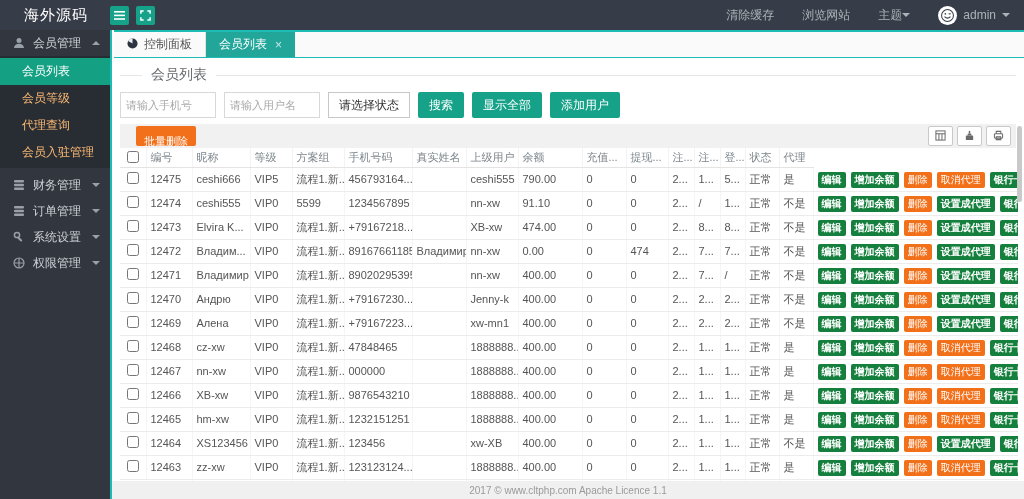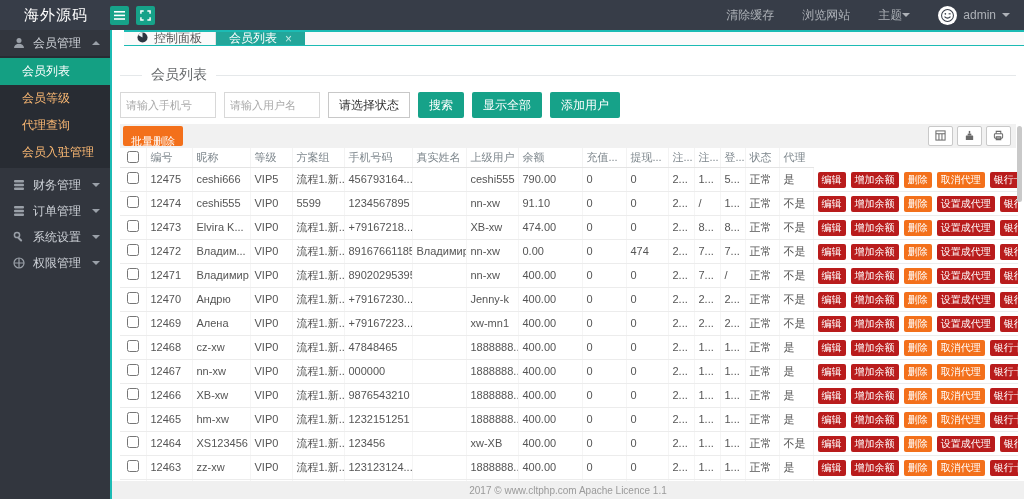--- a/index.html
+++ b/index.html
@@ -32,21 +32,21 @@
   .caret-up { width:0; height:0; border-left:4px solid transparent; border-right:4px solid transparent;
               border-bottom:4px solid #9aa0a8; }
   .caret-dn { width:0; height:0; border-left:4px solid transparent; border-right:4px solid transparent;
               border-top:4px solid #9aa0a8; }
   .submenu { background:#282c33; padding:2px 0; margin-bottom:4px; }
   .subitem { height:27px; display:flex; align-items:center; padding-left:22px; color:#fdba74;
              font-size:12px; cursor:pointer; white-space:nowrap; }
   .subitem.active { background:#14a083; color:#fff; }
 
   
-  .tabbar { position:absolute; top:30px; left:124px; right:0; height:16px; background:#fafafa;
+  .tabbar { position:absolute; top:30px; left:114px; right:0; height:28px; background:#fafafa;
             border-top:2px solid #1cbbb4; border-bottom:1px solid #1cbbb4; display:flex; }
   .tab { display:flex; align-items:center; gap:6px; padding:0 13px; font-size:12px; color:#555;
          border-right:1px solid #e3e3e3; cursor:pointer; white-space:nowrap; }
   .tab.active { background:#23a69a; color:#fff; border-right:none; }
   .tab .close { font-size:12px; opacity:.75; margin-left:2px; cursor:pointer; }
 
   
   .content { position:absolute; top:58px; left:112px; right:0; bottom:18px; background:#fff; overflow:hidden; }
   .legend { display:flex; align-items:center; margin:8px 8px 0 8px; height:18px; color:#676a6c; font-size:14px; }
   .legend::before { content:""; width:22px; height:1px; background:#e5e8ea; margin-right:9px; }
@@ -57,37 +57,37 @@
              font-family:inherit; }
   .s-input::placeholder { color:#a9a9a9; }
   .s-select { height:26px; border:1px solid #c8c8c8; background:#fff; font-size:12px; color:#333;
               padding:0 10px; appearance:none; -webkit-appearance:none; font-family:inherit; border-radius:0; }
   .btn { height:26px; border:none; border-radius:2px; background:#16a289; color:#fff; font-size:12px;
          padding:0 11px; cursor:pointer; white-space:nowrap; font-family:inherit; }
 
   .grid-toolbar { margin:6px 8px 0 8px; height:24px; background:#f1f1f1; display:flex; align-items:center;
                   padding:0 3px; }
   .btn-batch { height:20px; border:none; border-radius:2px; background:#f3701b; color:#fff; font-size:11px;
-               padding:8px 8px; cursor:pointer; font-family:Liberation Serif, serif; }
+               padding:8px 8px; cursor:pointer; font-family:Liberation Serif, serif;margin-left:13px; }
   .tool-icons { margin-left:auto; display:flex; gap:4px; padding-right:2px; }
   .ibtn { width:25px; height:20px; background:#fff; border:1px solid #c9c9c9; border-radius:2px;
           display:flex; align-items:center; justify-content:center; cursor:pointer; color:#6a6a6a; }
 
   
   table.grid { width:898px; margin:0 8px; border-collapse:collapse; table-layout:fixed; font-size:11px; color:#555; }
   .grid thead th { height:18px; padding:2px 4px; font-weight:normal; color:#7d868c; text-align:left;
                    border-bottom:1px solid #e4e4e4; border-right:1px solid #f3f3f3; white-space:nowrap;
                    overflow:hidden; }
   .grid td { padding:4px 4px 3px 4px; line-height:13px; border-bottom:1px solid #ececec;
              border-right:1px solid #f5f5f5; white-space:nowrap; overflow:hidden; }
   .grid th:last-child, .grid td:last-child { border-right:none; }
   .grid input[type=checkbox] { width:12px; height:12px; accent-color:#fff; margin:0 0 0 3px; }
   .abtn { display:inline-block; border:none; border-radius:2px; color:#fff; font-size:10px; line-height:1;
           padding:3px 4px; margin-right:2px; cursor:pointer; font-family:inherit; white-space:nowrap; }
-  .btn-teal { background:#b91c1c; }
+  .btn-teal { background:#15803d;font-weight:bold; }
   .btn-orange { background:#f3701b; }
 
   
   .footer { position:absolute; left:112px; right:0; bottom:0; height:18px; background:#f0f0f0;
             display:flex; align-items:center; justify-content:center; color:#9a9a9a; font-size:10px; }
   .scroll-thumb { position:absolute; right:2px; top:126px; width:5px; height:76px; background:#c9c9c9;
                   border-radius:3px; }
 </style>
 </head>
 <body>

